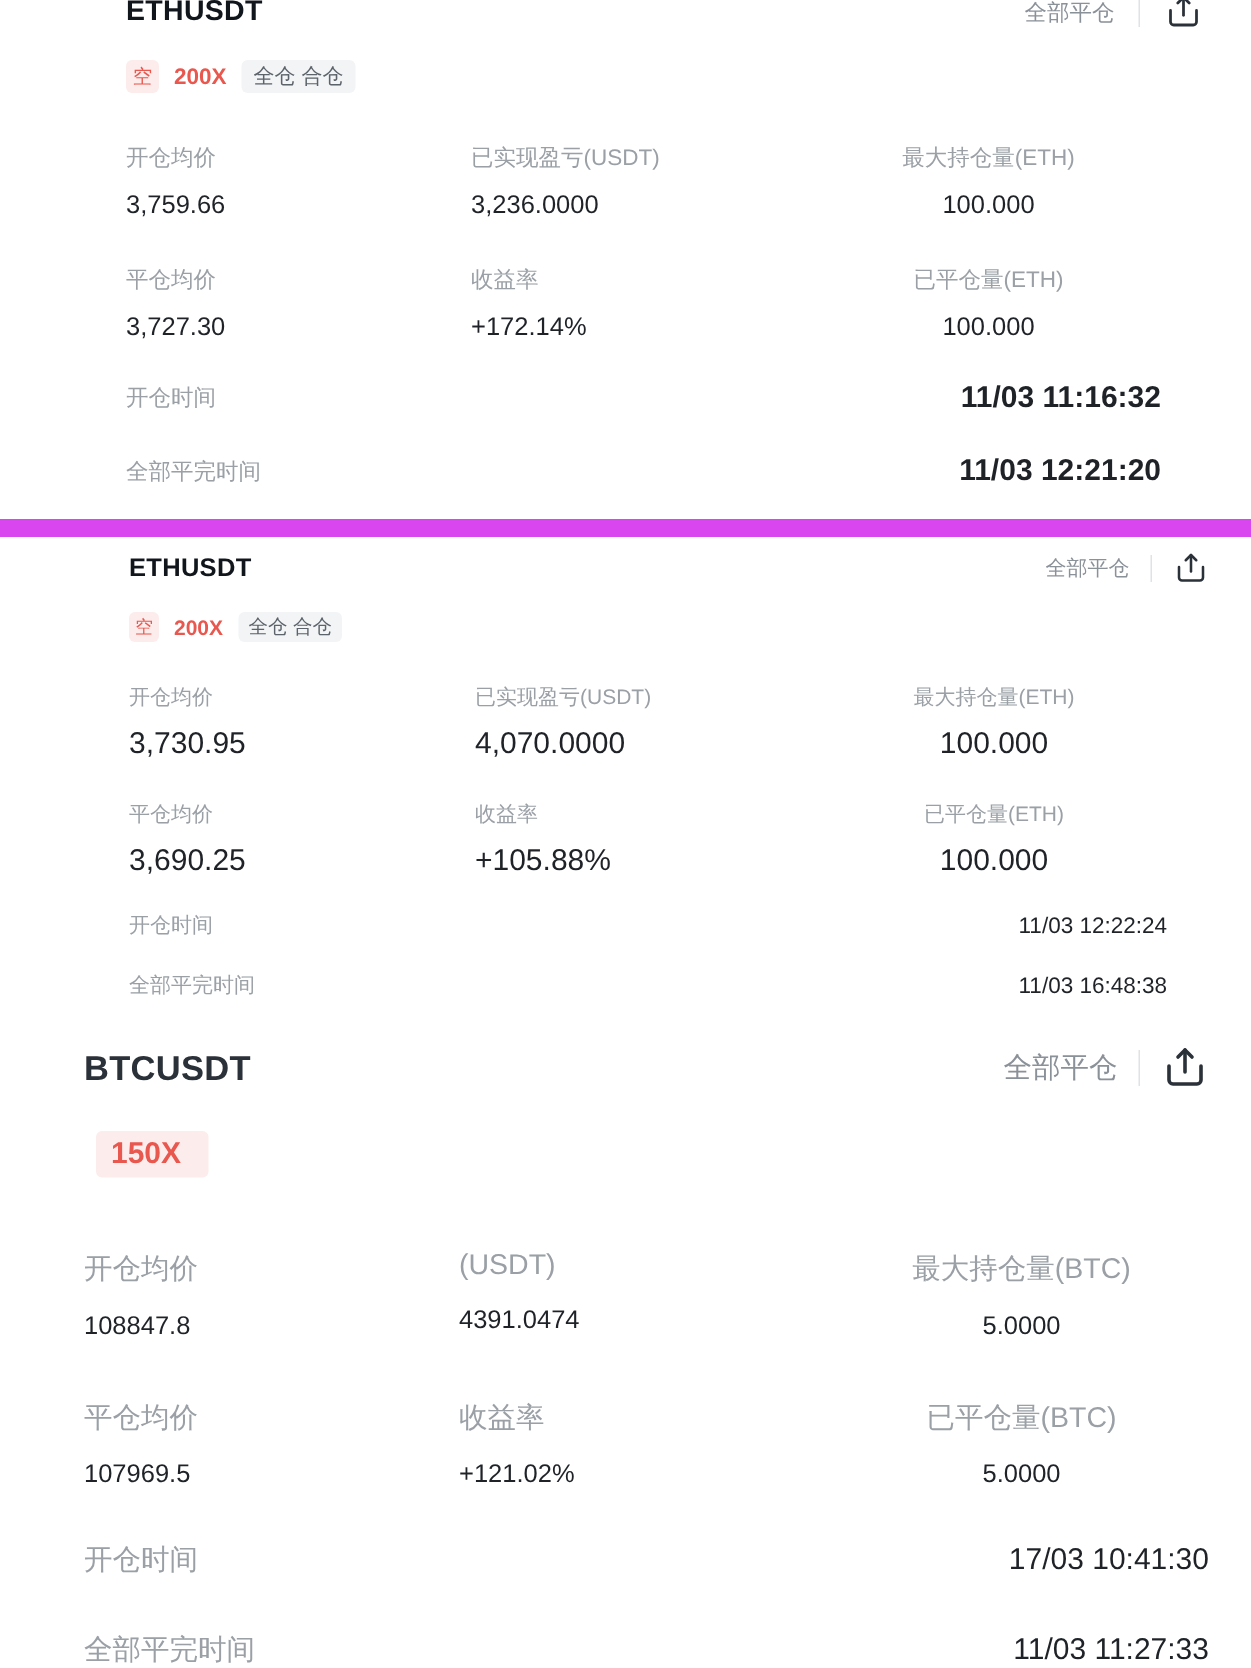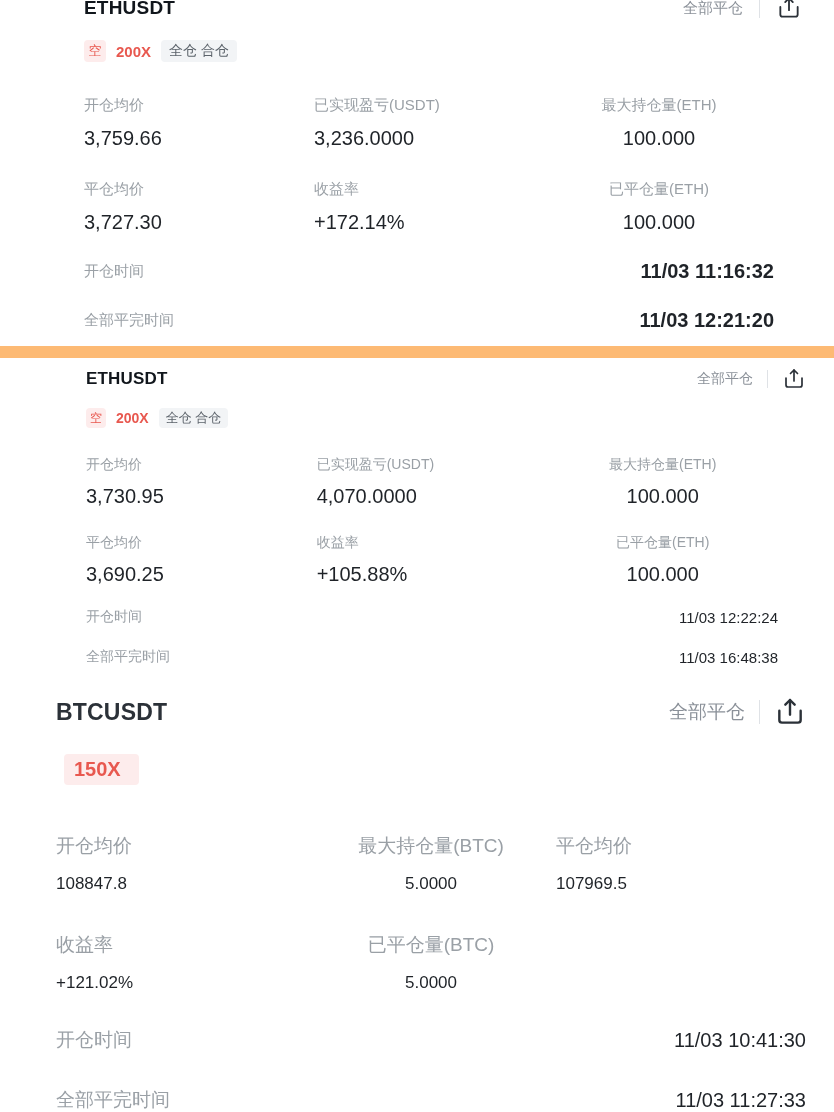--- a/index.html
+++ b/index.html
@@ -13,21 +13,21 @@
     font-family: "Liberation Sans", sans-serif;
     color: #1f2328;
     overflow: hidden;
     position: relative;
   }
 
   .page {
     position: relative;
     width: 834px;
     height: 1112px;
-    background: #fdba74;
+    background: #d946ef;
   }
 
   
   .card {
     position: absolute;
     left: 0;
     width: 834px;
     background: #ffffff;
     box-sizing: border-box;
   }
@@ -127,21 +127,21 @@
   #card1 .card-head { height: 44px; padding: 0 8px 0 60px; }
   #card1 .symbol { font-size: 19px; }
   #card1 .head-right { font-size: 15px; }
   #card1 .divider-v { height: 20px; margin: 0 2px; }
   #card1 .tags { margin: 10px 0 0 60px; font-size: 14px; }
   #card1 .tag-short { width: 22px; height: 22px; font-size: 13px; }
   #card1 .tag-lev { font-size: 15px; }
   #card1 .tag-mode { height: 22px; padding: 0 8px; font-size: 14px; }
   #card1 .grid3 { margin: 34px 0 0 0; padding: 0 36px 0 60px; row-gap: 30px; }
   #card1 .cell .lbl { font-size: 15px; margin-bottom: 12px; }
-  #card1 .cell .val { font-size: 20px; }
+  #card1 .cell .val { font-size: 17px; }
   #card1 .row2 { padding: 0 36px 0 60px; margin-top: 26px; font-size: 15px; }
   #card1 .row2 .val { font-size: 20px; font-weight: bold; }
 
   
   #card2 { top: 358px; height: 352px; }
   #card2 .card-head { height: 42px; padding: 0 28px 0 86px; }
   #card2 .symbol { font-size: 17px; }
   #card2 .head-right { font-size: 14px; }
   #card2 .divider-v { height: 18px; }
   #card2 .tags { margin: 8px 0 0 86px; font-size: 13px; }
@@ -313,20 +313,24 @@
 
     <div class="tags">
       <span class="tag-lev">150X</span>
     </div>
 
     <div class="grid3">
       <div class="cell">
         <span class="lbl">开仓均价</span>
         <span class="val">108847.8</span>
       </div>
+      <div class="cell">
+        <span class="lbl">(USDT)</span>
+        <span class="val">4391.0474</span>
+      </div>
       <div class="cell right">
         <span class="lbl">最大持仓量(BTC)</span>
         <span class="val">5.0000</span>
       </div>
 
       <div class="cell">
         <span class="lbl">平仓均价</span>
         <span class="val">107969.5</span>
       </div>
       <div class="cell">
@@ -334,21 +338,21 @@
         <span class="val green">+121.02%</span>
       </div>
       <div class="cell right">
         <span class="lbl">已平仓量(BTC)</span>
         <span class="val">5.0000</span>
       </div>
     </div>
 
     <div class="row2">
       <span class="lbl">开仓时间</span>
-      <span class="val">11/03 10:41:30</span>
+      <span class="val">17/03 10:41:30</span>
     </div>
     <div class="row2">
       <span class="lbl">全部平完时间</span>
       <span class="val">11/03 11:27:33</span>
     </div>
   </div>
 
 </div>
 
 </body></html>

